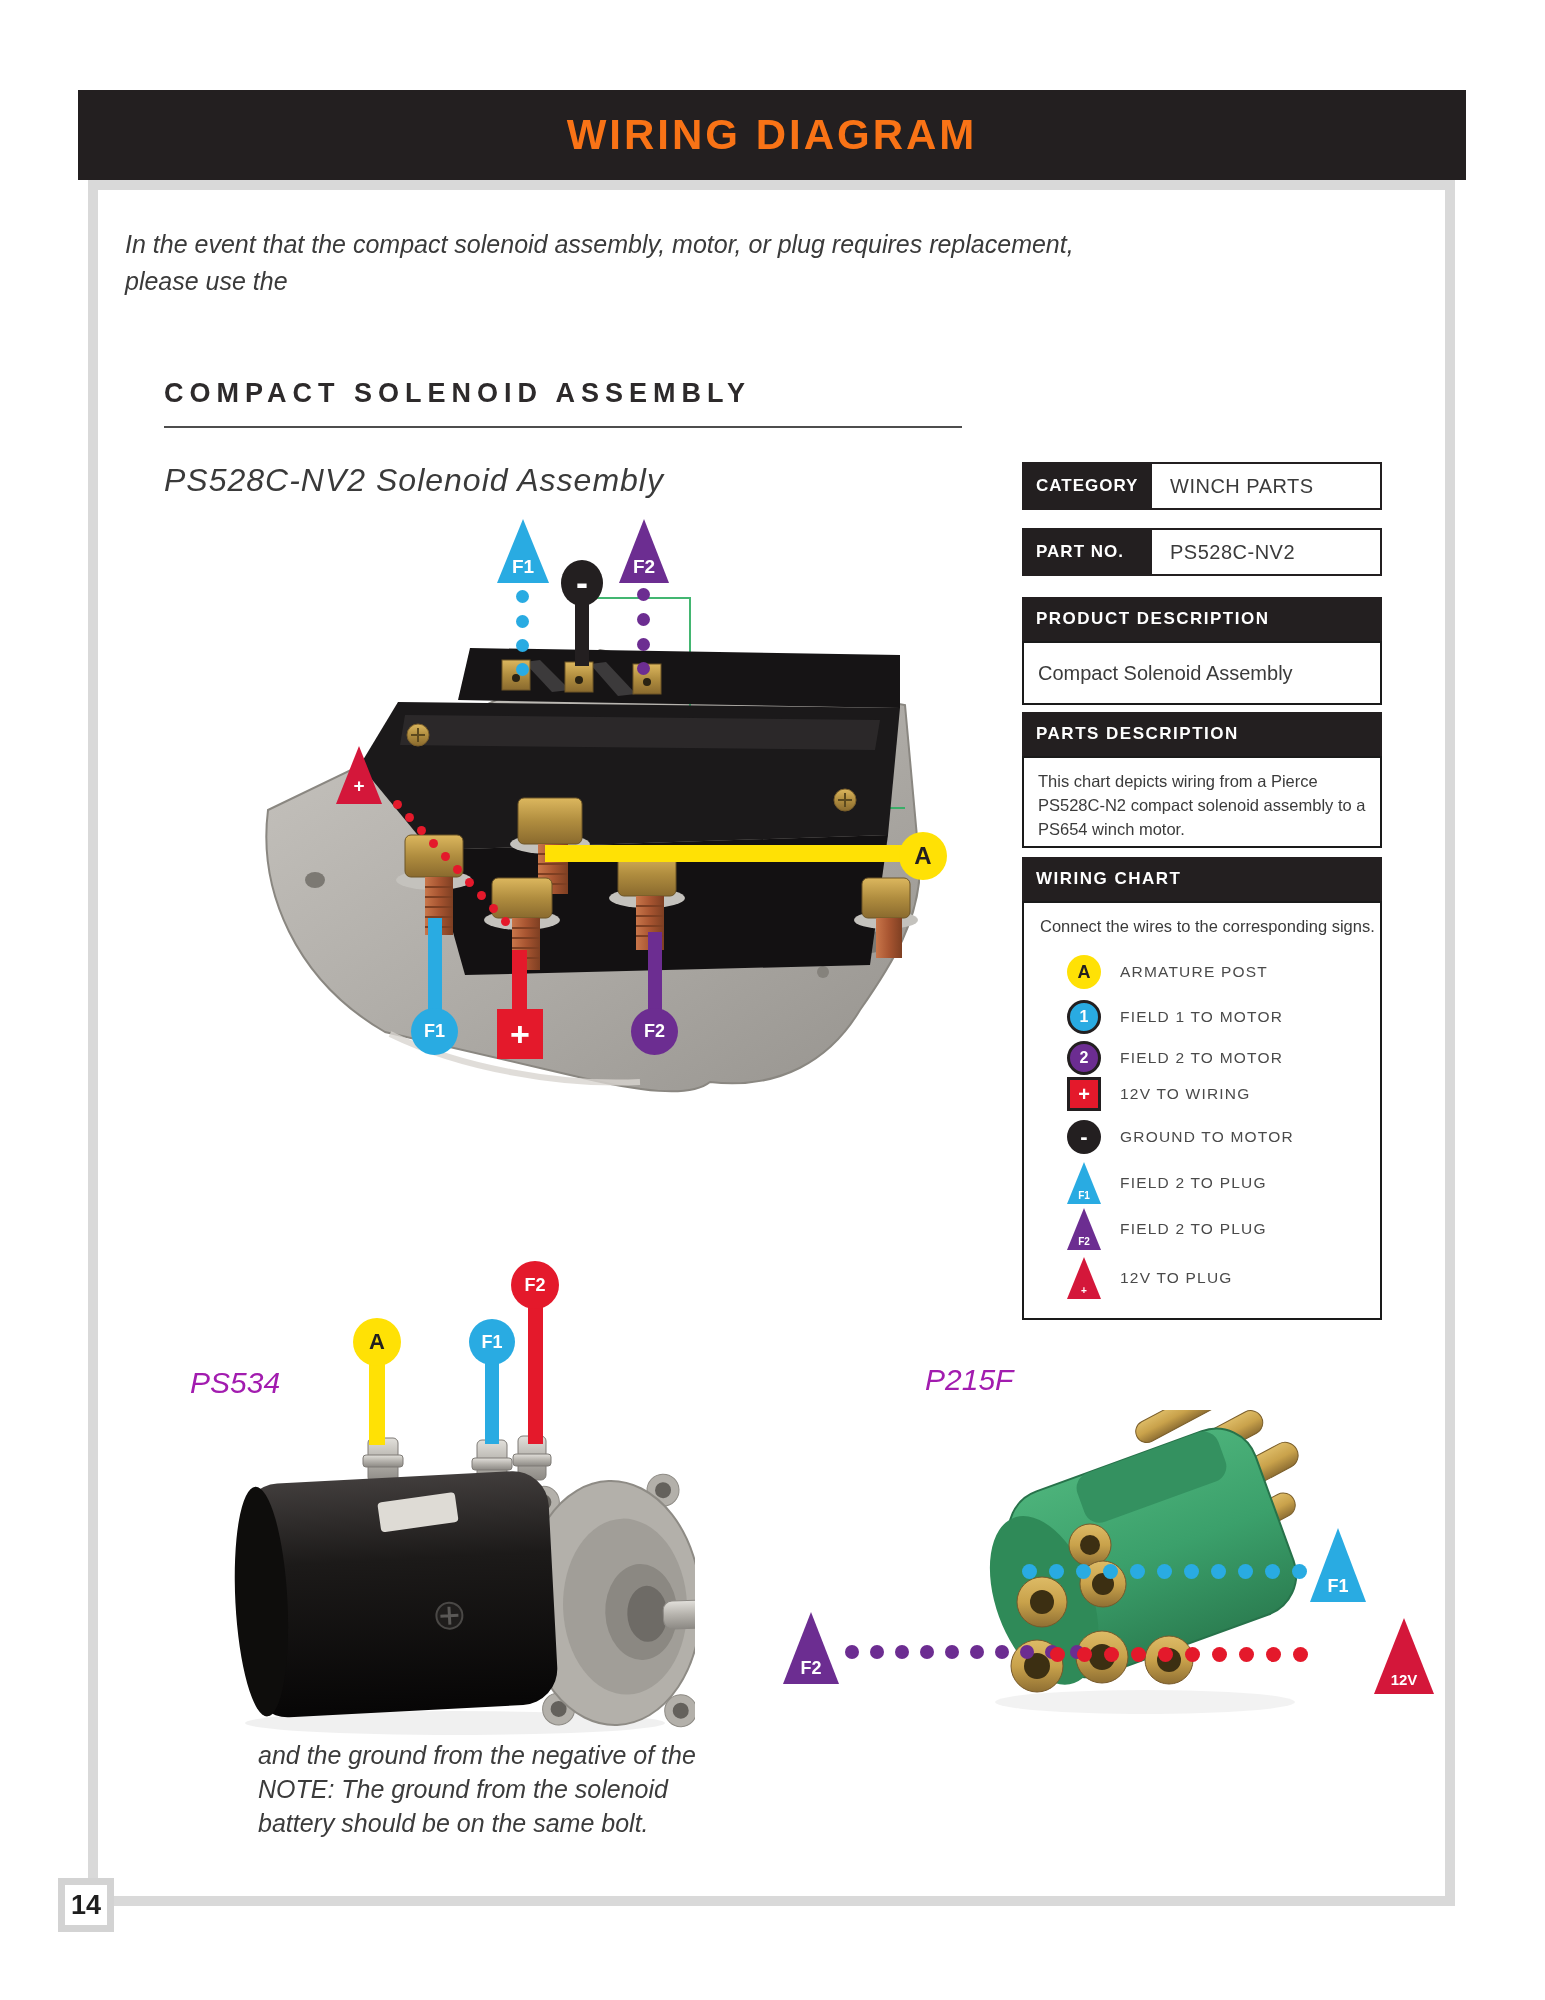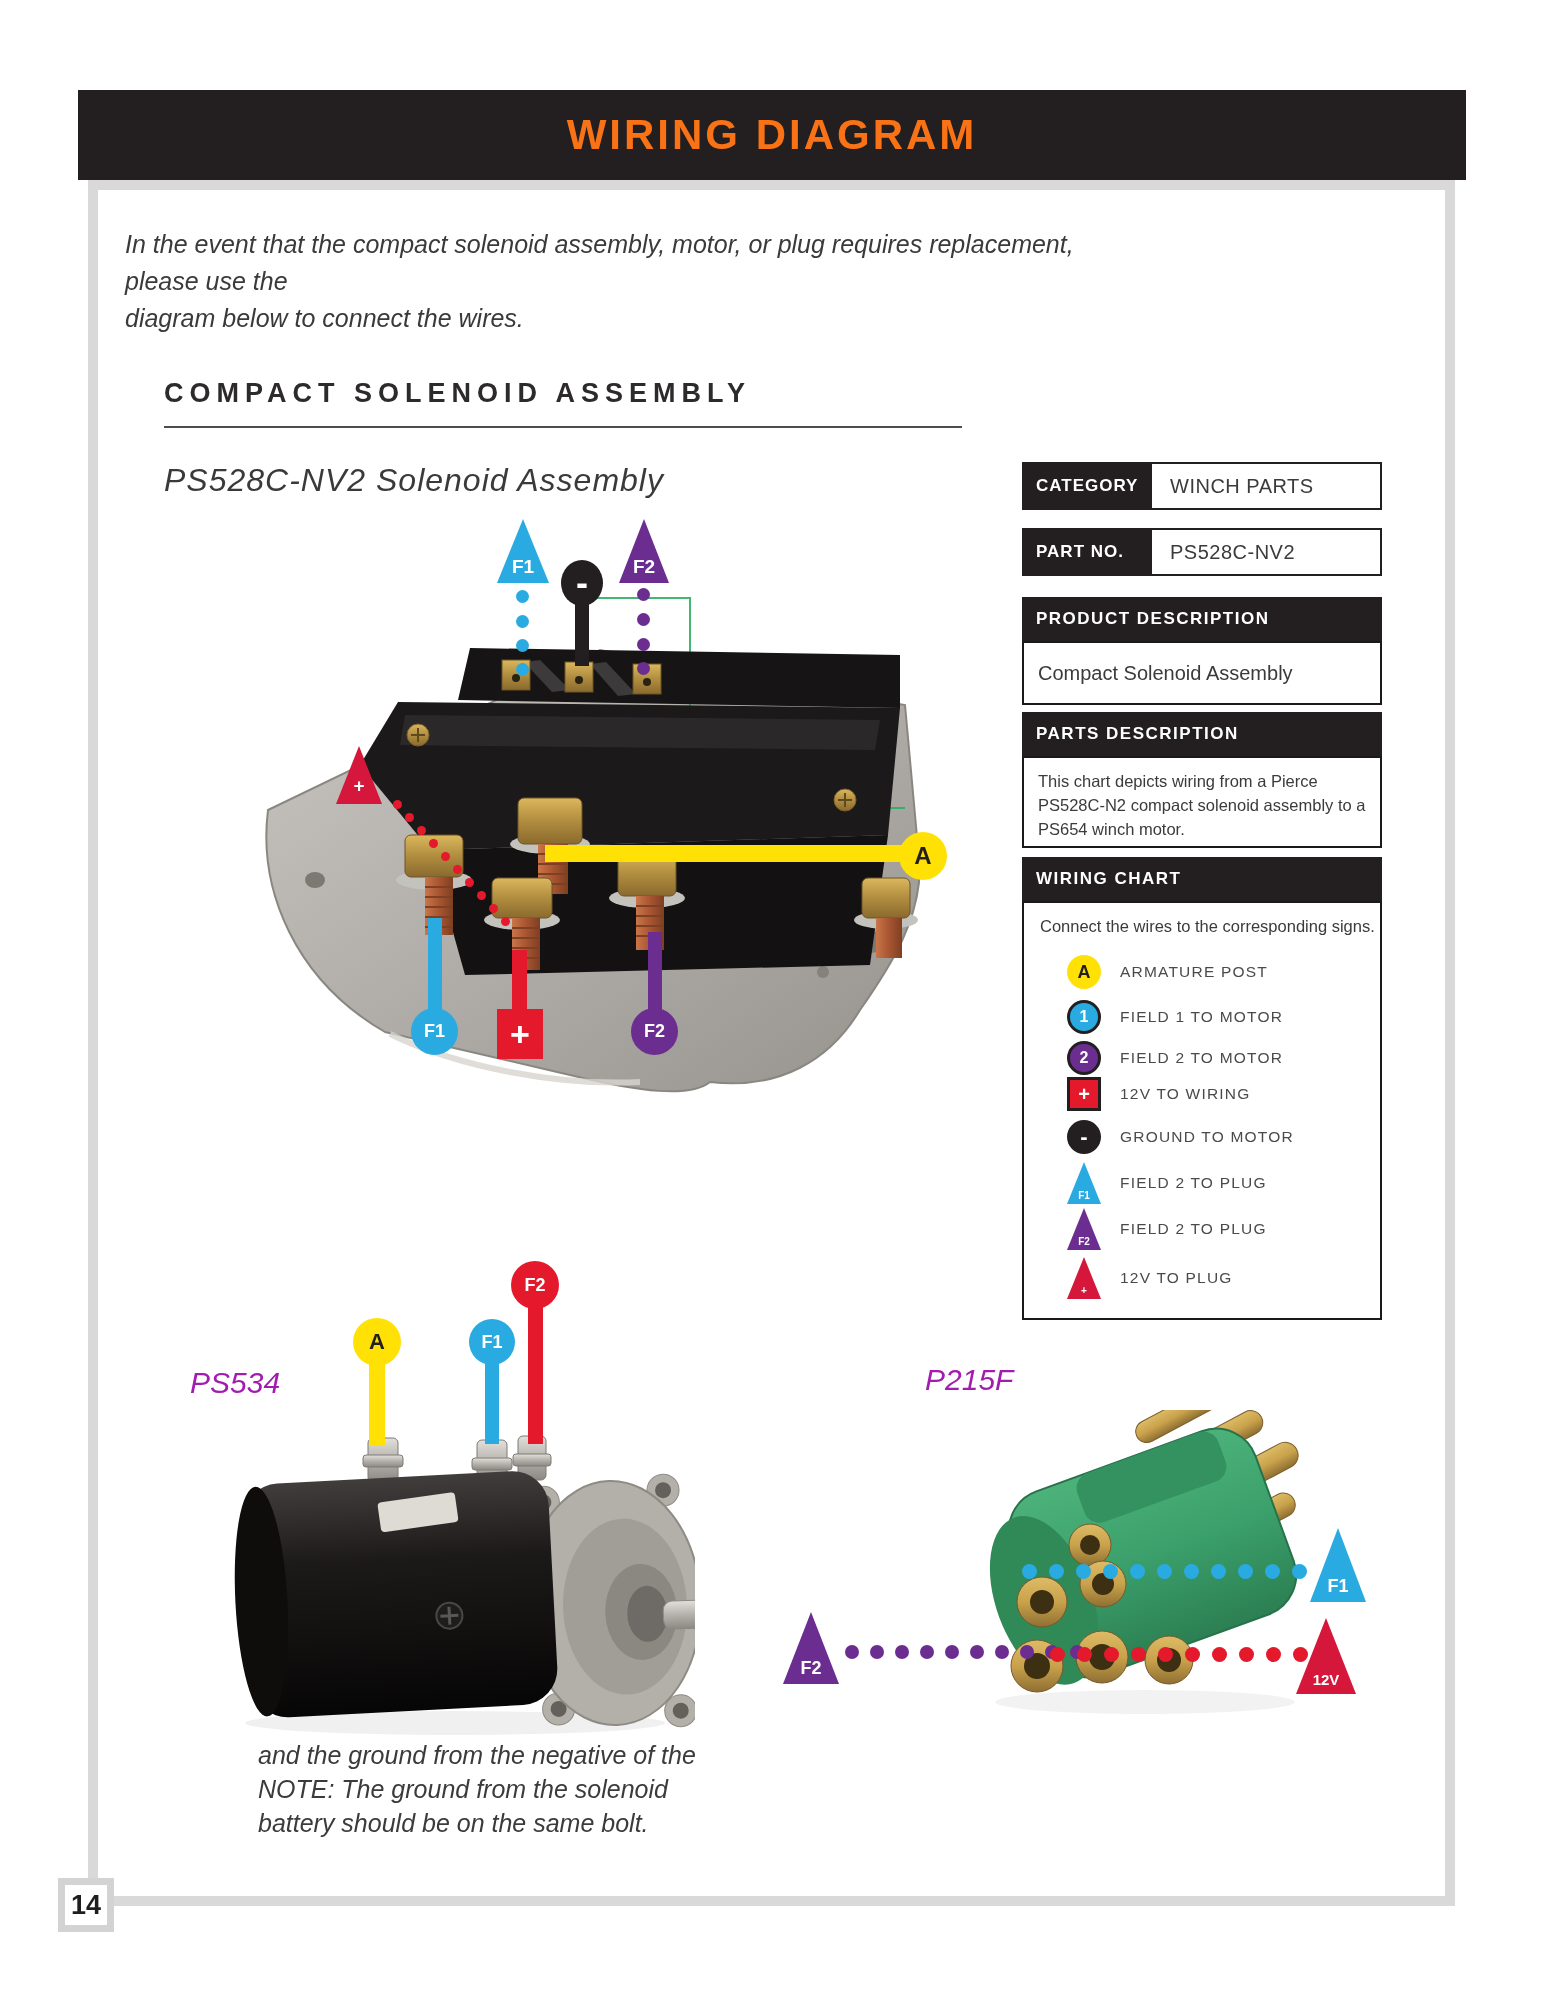--- a/index.html
+++ b/index.html
@@ -85,21 +85,21 @@
 
   #motor-a-circle{left:353px;top:1318px;width:48px;height:48px;background:#FFE105;color:#231f20;font-size:22px;}
   #motor-a-stem{left:369px;top:1363px;width:16px;height:82px;background:#FFE105;}
   #motor-f1-circle{left:469px;top:1319px;width:46px;height:46px;background:#29ABE2;font-size:18px;}
   #motor-f1-stem{left:485px;top:1362px;width:14px;height:82px;background:#29ABE2;}
   #motor-f2-circle{left:511px;top:1261px;width:48px;height:48px;background:#E4192B;font-size:18px;}
   #motor-f2-stem{left:528px;top:1306px;width:15px;height:138px;background:#E4192B;}
 
   #plug-f2-tri{left:783px;top:1612px;width:56px;height:72px;background:#6C2D91;font-size:18px;padding-bottom:5px;}
   #plug-f1-tri{left:1310px;top:1528px;width:56px;height:74px;background:#29ABE2;font-size:18px;padding-bottom:5px;}
-  #plug-12v-tri{left:1296px;top:1618px;width:60px;height:76px;background:#D4173A;font-size:15px;padding-bottom:6px;}
+  #plug-12v-tri{left:1374px;top:1618px;width:60px;height:76px;background:#D4173A;font-size:15px;padding-bottom:6px;}
 
   .it-label{position:absolute;font-style:italic;color:#a21caf;text-align:center;}
   #motor-label{left:190px;top:1366px;font-size:30px;}
   #plug-label{left:925px;top:1363px;font-size:30px;}
 
   .note{position:absolute;left:258px;top:1738px;font-size:25px;font-style:italic;color:#3b3b3b;line-height:34px;}
 
   .pagebox{position:absolute;left:58px;top:1878px;width:56px;height:54px;background:#fff;
            border:7px solid #d3d3d3;box-sizing:border-box;display:flex;align-items:center;justify-content:center;
            font-size:27px;font-weight:bold;color:#1e1e1e;}
@@ -112,21 +112,20 @@
 <div class="page">
 
   <div class="header-bar">
     <span class="title">WIRING DIAGRAM</span>
   </div>
 
   <div class="frame"></div>
 
   <div class="intro">
     <div>In the event that the compact solenoid assembly, motor, or plug requires replacement, please use the</div>
-    <div>diagram below to connect the wires.</div>
   </div>
 
   <div class="section-heading">COMPACT SOLENOID ASSEMBLY</div>
   <div class="heading-rule"></div>
   <div class="subtitle">PS528C-NV2 Solenoid Assembly</div>
 
   <svg style="left:240px;top:590px;" width="680" height="520" viewBox="0 0 680 520">
     <defs>
       <linearGradient id="plateg" x1="0" y1="0" x2="1" y2="1">
         <stop offset="0" stop-color="#c9c6c1"></stop>

